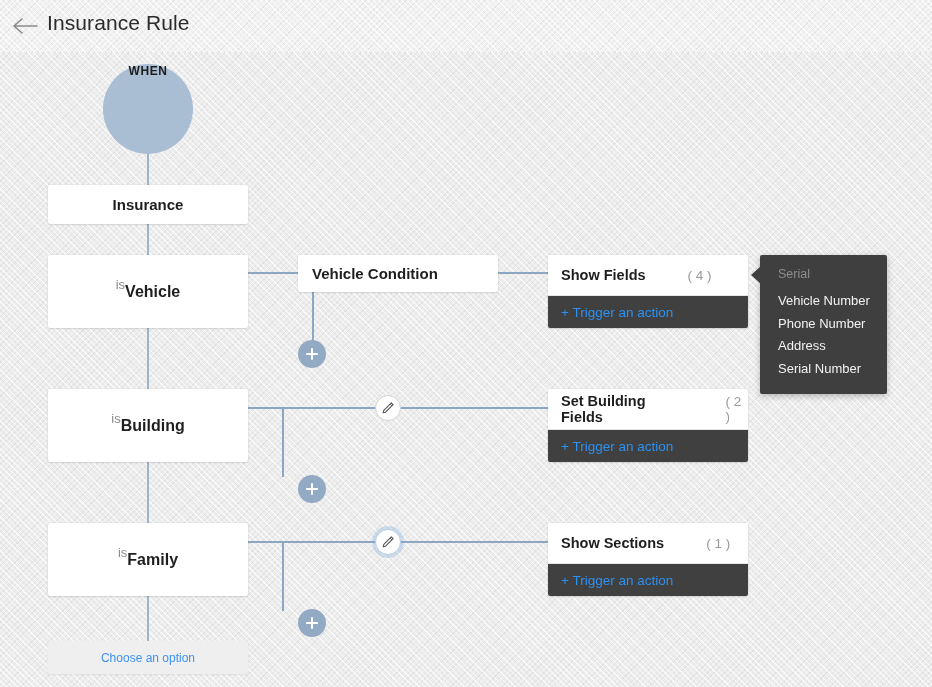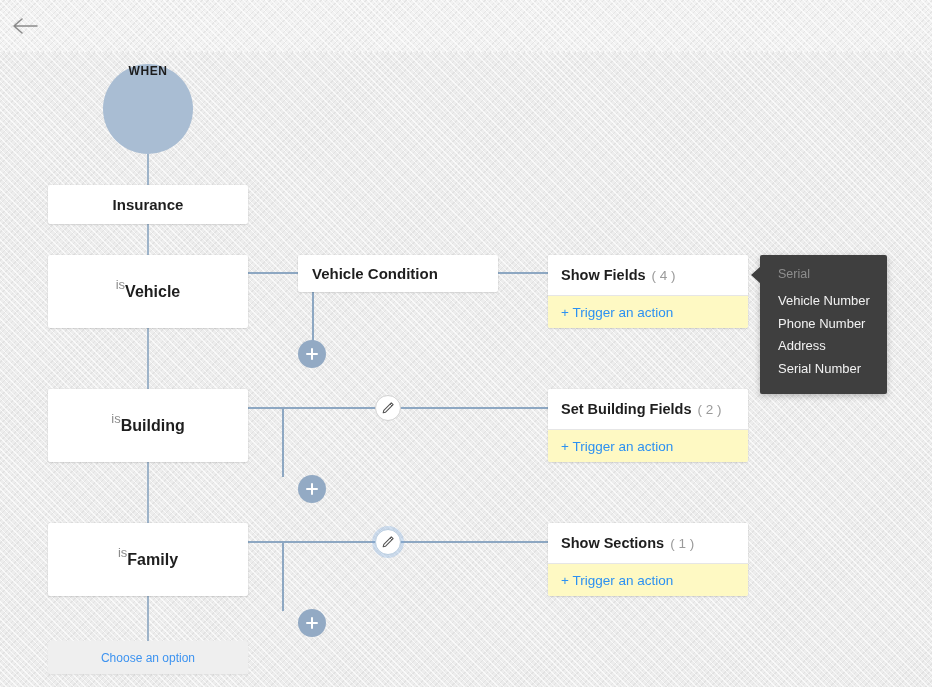--- a/index.html
+++ b/index.html
@@ -149,38 +149,39 @@
     z-index: 5;
     box-shadow: 0 1px 2px rgba(0,0,0,.10), 0 0 0 1px rgba(0,0,0,.025);
     overflow: hidden;
   }
   .action-head {
     height: 40px;
     display: flex;
     align-items: center;
     padding-left: 13px;
     background: #fff;
+    gap: 36px;
   }
   .action-title {
     font-size: 14.5px;
     font-weight: 700;
     color: #1e1e1e;
   }
   .action-count {
     font-size: 13.5px;
     font-weight: 400;
     color: #9a9a9a;
     margin-left: 6px;
   }
   .action-foot {
     height: 33px;
     display: flex;
     align-items: center;
     padding-left: 13px;
-    background: #fef9c3;
+    background: #404040;
     border-top: 1px solid #e6e6e6;
     cursor: pointer;
   }
   .action-foot span {
     font-size: 13.5px;
     color: #2c91f2;
   }
 
   
   .choose-box {
@@ -276,20 +277,21 @@
 <body>
 
 <div id="canvas"></div>
 
 <div id="header">
   <div id="back-arrow">
     <svg width="26" height="24" viewBox="0 0 26 24">
       <path d="M2 12 L10 5 M2 12 L10 19 M2 12 L25 12" stroke="#8a8a8a" stroke-width="1.6" fill="none" stroke-linecap="round" stroke-linejoin="round"></path>
     </svg>
   </div>
+  <div id="page-title">Insurance Rule</div>
 </div>
 
 <div class="when-circle" style="left:103px; top:64px;">
   <span>WHEN</span>
 </div>
 
 <div class="trunk" style="left:147px; top:154px; height:32px;"></div>
 
 <div class="box entity-box" style="left:48px; top:185px; width:200px; height:39px;">
   <span class="entity-label">Insurance</span>

